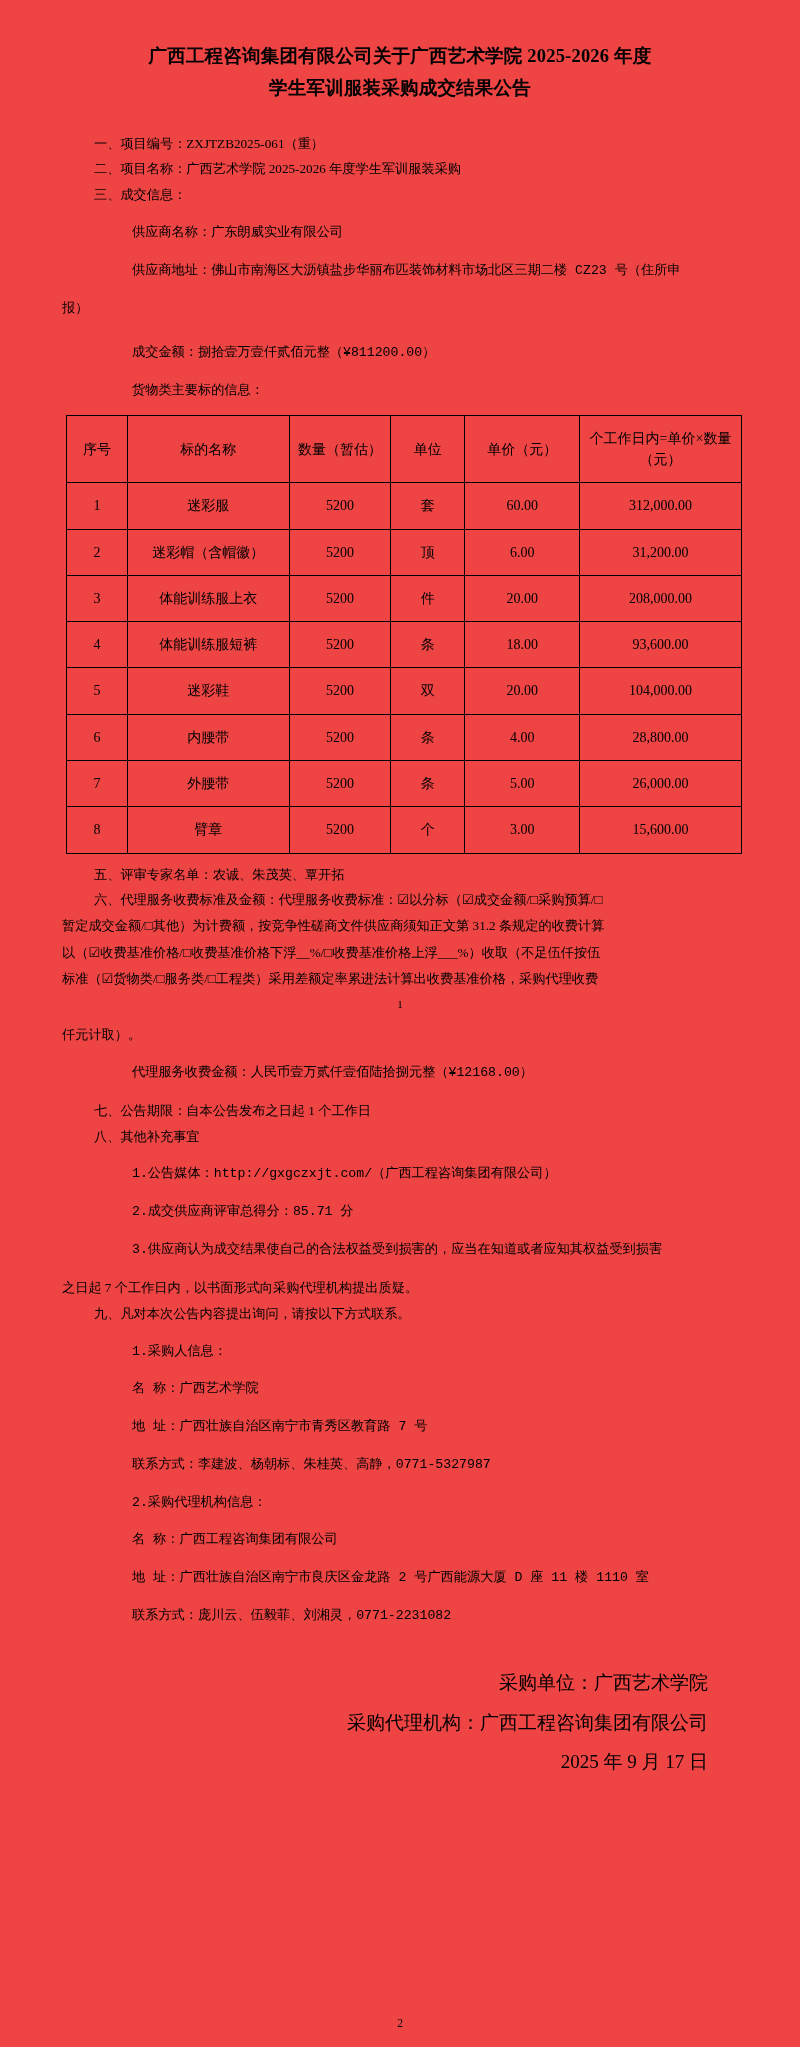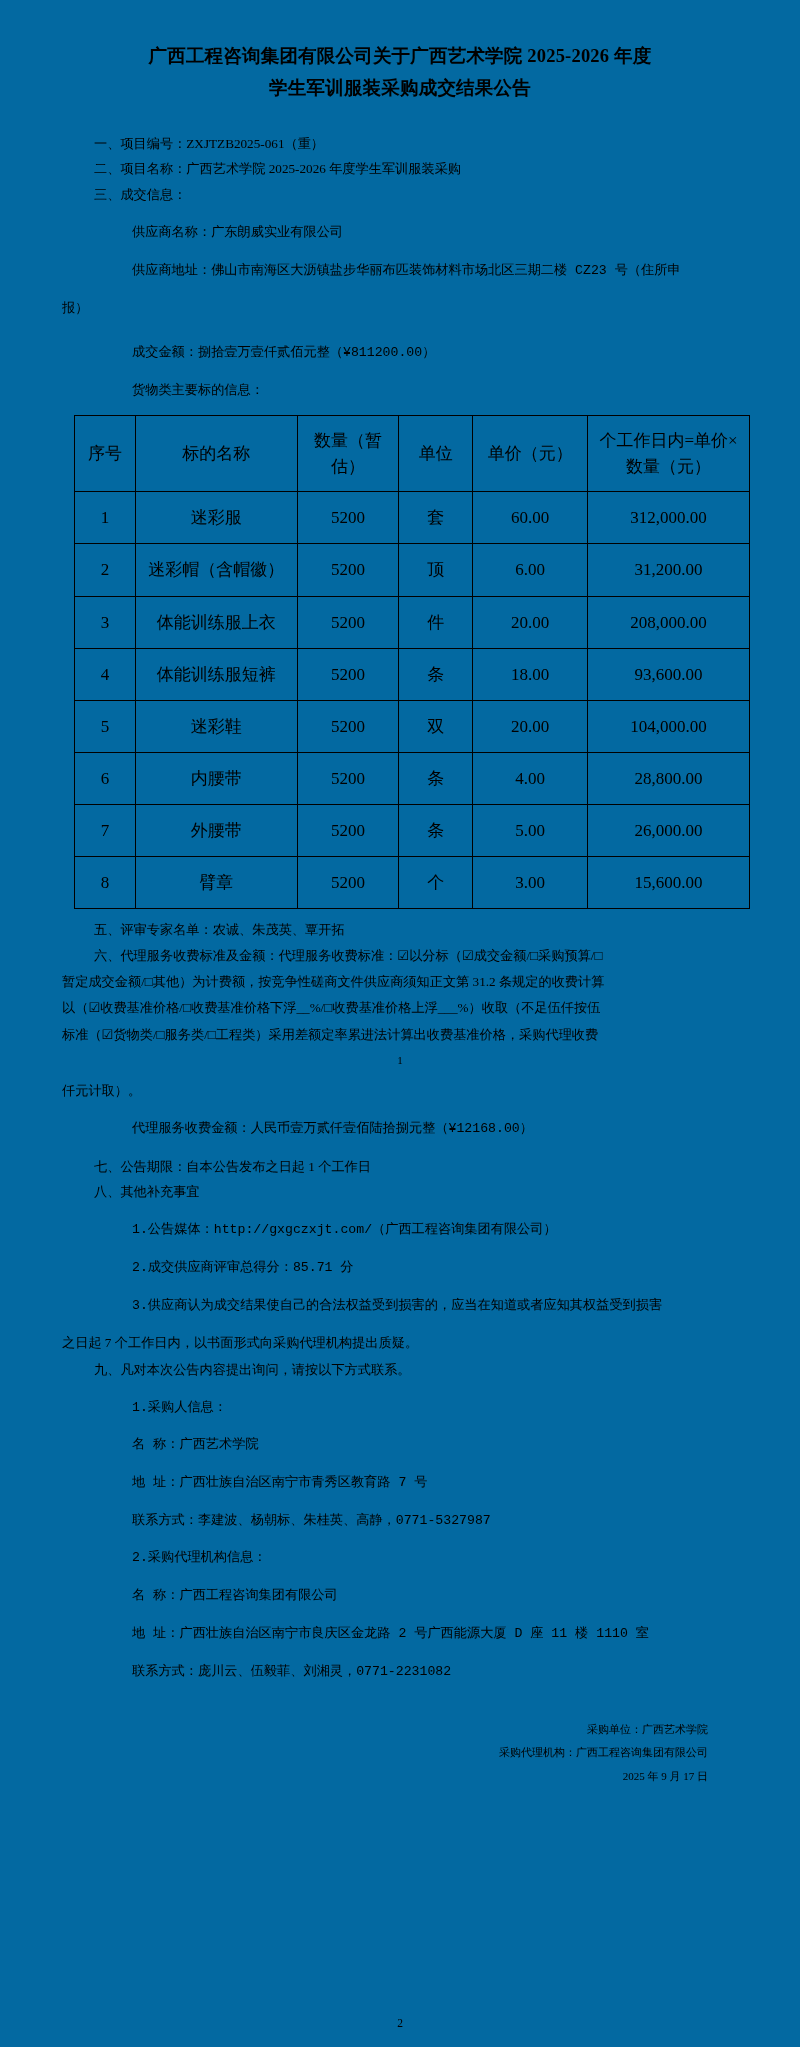--- a/index.html
+++ b/index.html
@@ -7,21 +7,21 @@
     padding: 0;
     background: #d8d8d8;
   }
   body {
     font-family: "Liberation Serif", "DejaVu Serif", serif;
   }
   .page {
     width: 800px;
     min-height: 2047px;
     margin: 0 auto;
-    background: #0369a1;
+    background: #ef4444;
     box-sizing: border-box;
     padding: 28px 62px 20px 62px;
     position: relative;
   }
   .doc-title {
     text-align: center;
     font-size: 18.5px;
     font-weight: bold;
     line-height: 1.75;
     letter-spacing: 0.2px;
@@ -51,22 +51,22 @@
     padding-left: 0px;
     text-align: justify;
     line-height: 2.0;
   }
   .gap {
     height: 6px;
   }
   table.goods {
     border-collapse: collapse;
     width: 100%;
-    margin: 10px 0 8px 12px;
-    font-size: 17px;
+    margin: 10px 0 8px 4px;
+    font-size: 14px;
   }
   table.goods th, table.goods td {
     border: 1px solid #000;
     text-align: center;
     vertical-align: middle;
     padding: 9px 2px;
     font-weight: normal;
     color: #000;
   }
   table.goods th {
@@ -83,21 +83,21 @@
   .col-price { width: 17%; }
   .col-total { width: 24%; }
   .page-marker {
     text-align: center;
     font-size: 11px;
     color: #000;
     margin: 2px 0 6px 0;
   }
   .sign-block {
     margin-top: 34px;
-    font-size: 11px;
+    font-size: 19px;
     line-height: 2.1;
     text-align: right;
     padding-right: 30px;
   }
   .footer-num {
     position: absolute;
     bottom: 18px;
     left: 0;
     right: 0;
     text-align: center;

